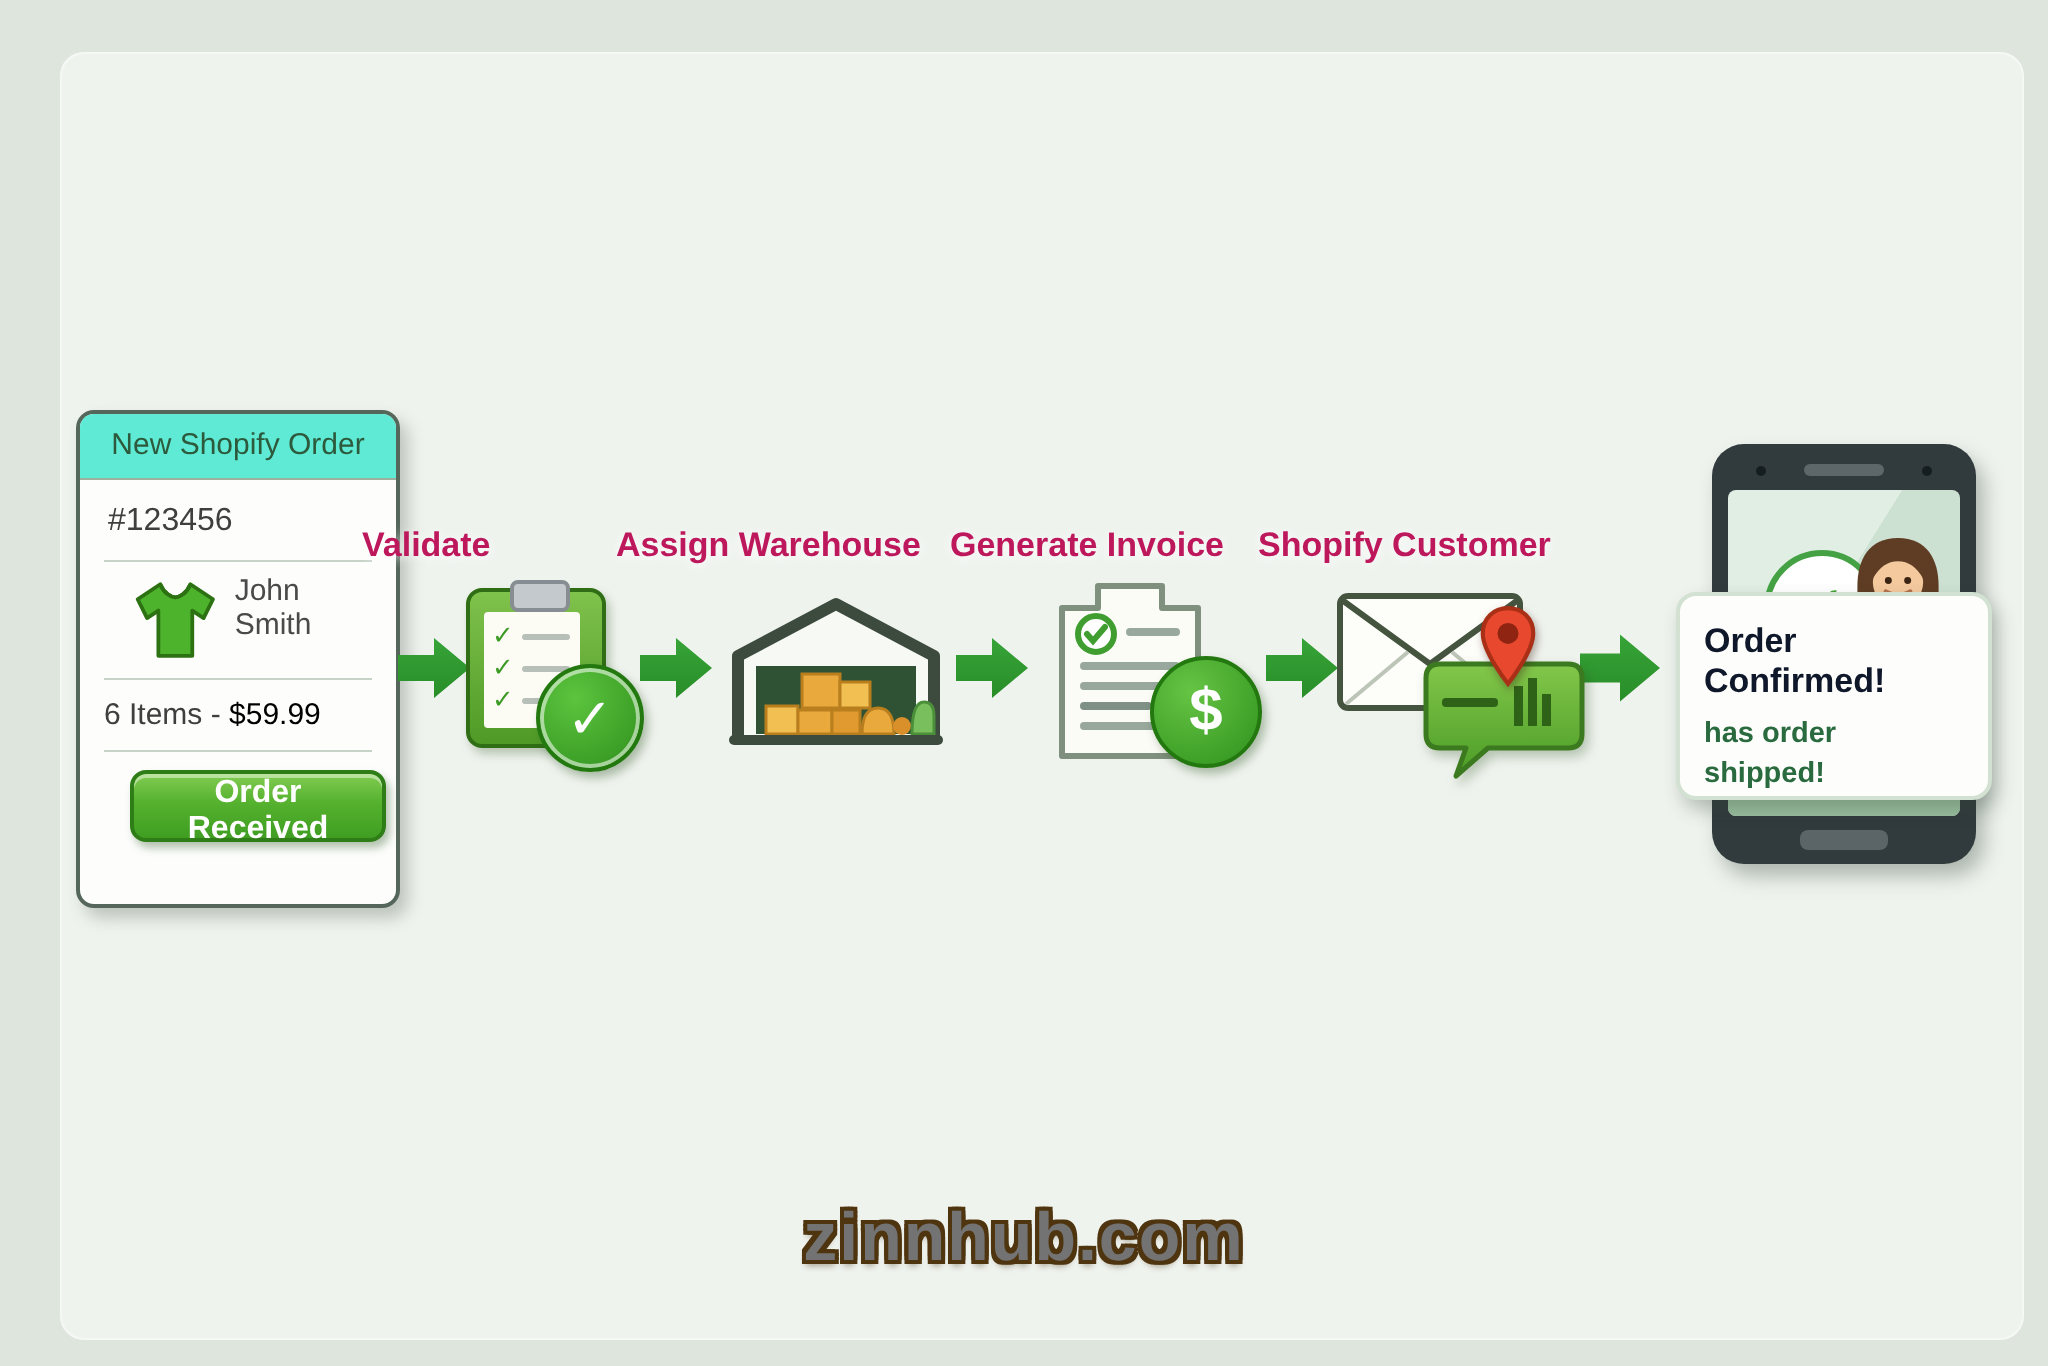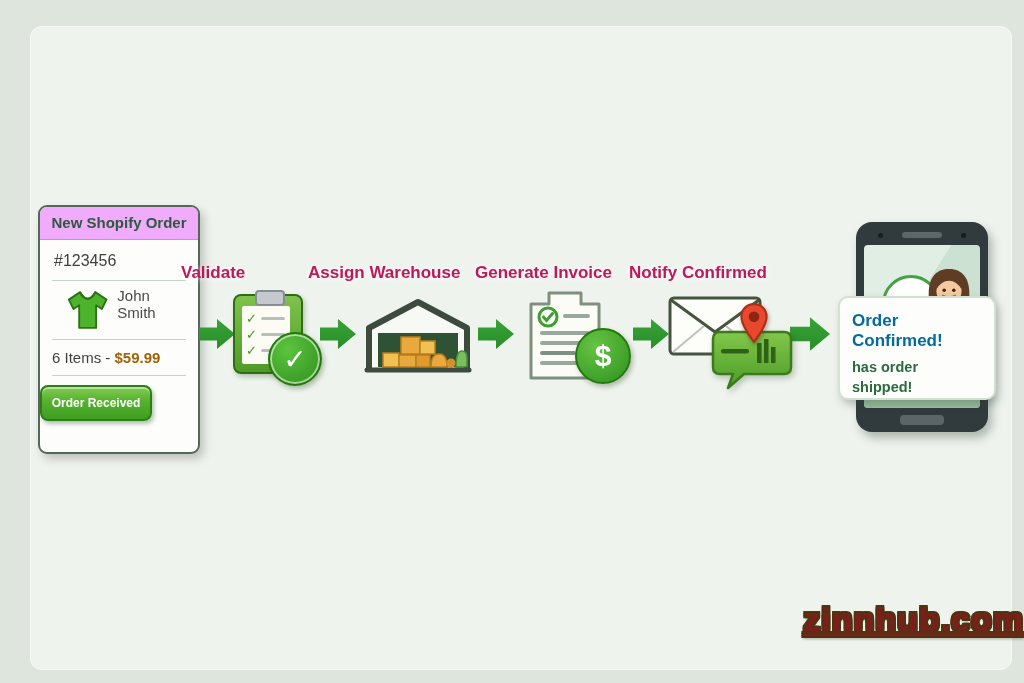--- a/index.html
+++ b/index.html
@@ -4,32 +4,32 @@
 <style>
   html,body{margin:0;padding:0;}
   body{font-family:"Liberation Sans",sans-serif;}
   .stage{position:relative;width:1024px;height:683px;background:#dde5dd;overflow:hidden;}
   .inner-panel{position:absolute;left:30px;top:26px;width:982px;height:644px;
     background:#eff3ee;border-radius:12px;box-shadow:0 0 0 1px rgba(255,255,255,.4) inset;}
 
   
   .order-card{position:absolute;left:38px;top:205px;width:158px;height:245px;background:#fdfefc;
     border:2px solid #55675a;border-radius:9px;box-shadow:4px 5px 8px rgba(60,80,60,.28);overflow:hidden;}
-  .card-header{height:32px;line-height:32px;background:#f0abfc;border-bottom:1px solid #9db09e;
-    text-align:center;font-weight:bold;font-size:15px;color:#2d5a3d;}
+  .card-header{height:32px;line-height:32px;background:#5eead4;border-bottom:1px solid #9db09e;
+    text-align:center;font-weight:normal;font-size:15px;color:#2d5a3d;}
   .card-row{padding:22px 14px;font-size:16px;color:#3f3f3f;}
   .order-num{padding-top:12px;padding-bottom:10px;}
   .divider{height:1px;background:#c8d3c8;margin:0 12px;}
   .customer{display:flex;align-items:flex-start;gap:8px;padding:6px 10px;margin-left:16px;}
   .customer span{font-size:15px;color:#4a4a4a;}
   .summary{font-size:15px;padding:9px 12px;}
-  .summary b{font-weight:bold;color:#a16207;}
-  .received-btn{display:block;margin:9px 0 0;width:112px;height:36px;
+  .summary b{font-weight:normal;color:#000000;}
+  .received-btn{display:block;margin:9px 25px 0;width:128px;height:36px;
     background:linear-gradient(180deg,#82cc52 0%,#55b12e 45%,#3f9e22 100%);
-    border:2px solid #2e7d17;border-radius:8px;color:#fff;font-weight:bold;font-size:12px;
+    border:2px solid #2e7d17;border-radius:8px;color:#fff;font-weight:bold;font-size:16px;
     font-family:"Liberation Sans",sans-serif;
     box-shadow:0 2px 0 rgba(255,255,255,.45) inset,2px 3px 4px rgba(40,80,30,.35);cursor:pointer;}
 
   
   .arrow{position:absolute;width:36px;height:34px;background:linear-gradient(180deg,#37a539,#288c27);
     clip-path:polygon(0 31%,50% 31%,50% 6%,100% 50%,50% 94%,50% 69%,0 69%);}
 
   
   .step-label{position:absolute;top:263px;width:180px;text-align:left;font-weight:bold;
     font-size:17px;color:#be185d;text-shadow:0 1px 6px rgba(255,255,255,.9);}
@@ -75,28 +75,28 @@
     background:#fff;border:3px solid #45a244;display:flex;align-items:center;justify-content:center;}
   .screen-check .ckg{font-family:"DejaVu Sans",sans-serif;color:#45a236;font-weight:bold;font-size:30px;}
   .screen-bottom{position:absolute;left:0;bottom:0;width:116px;height:15px;background:#9cc1a0;}
   .avatar{position:absolute;right:2px;top:22px;}
   .home-btn{position:absolute;left:44px;bottom:7px;width:44px;height:10px;border-radius:4px;background:#5b6567;}
 
   
   .popup{position:absolute;left:838px;top:296px;width:158px;height:104px;background:#fdfefb;
     border:2px solid #d2e1d1;border-radius:10px;box-shadow:3px 5px 9px rgba(50,70,55,.3);
     box-sizing:border-box;padding:13px 12px 0;}
-  .popup-title{font-weight:bold;font-size:17px;color:#0369a1;margin-bottom:7px;}
+  .popup-title{font-weight:bold;font-size:17px;color:#0f172a;margin-bottom:7px;}
   .popup-line{font-weight:bold;font-size:14.5px;color:#2a6a3f;line-height:1.35;}
 
   
-  .watermark{position:absolute;left:0;top:600px;width:1024px;text-align:right;
-    font-size:34px;font-weight:bold;letter-spacing:1px;color:#7f1d1d;
+  .watermark{position:absolute;left:0;top:600px;width:1024px;text-align:center;
+    font-size:34px;font-weight:bold;letter-spacing:1px;color:#737373;
     text-shadow:-2px -2px 0 #4f350f,2px -2px 0 #4f350f,-2px 2px 0 #4f350f,2px 2px 0 #4f350f,
-      0 -2px 0 #4f350f,0 2px 0 #4f350f,-2px 0 0 #4f350f,2px 0 0 #4f350f,0 3px 3px rgba(60,40,10,.4);text-decoration:underline;}
+      0 -2px 0 #4f350f,0 2px 0 #4f350f,-2px 0 0 #4f350f,2px 0 0 #4f350f,0 3px 3px rgba(60,40,10,.4);}
 </style>
 </head>
 <body>
 
 <div class="stage">
   <div class="inner-panel"></div>
 
   <div class="order-card">
     <div class="card-header">New Shopify Order</div>
     <div class="card-row order-num">#123456</div>
@@ -116,21 +116,21 @@
 
   <div class="arrow" style="left:199px;top:317px;"></div>
   <div class="arrow" style="left:320px;top:317px;"></div>
   <div class="arrow" style="left:478px;top:317px;"></div>
   <div class="arrow" style="left:633px;top:317px;"></div>
   <div class="arrow" style="left:790px;top:315px;width:40px;height:38px;"></div>
 
   <div class="step-label" style="left:181px;">Validate</div>
   <div class="step-label" style="left:308px;">Assign Warehouse</div>
   <div class="step-label" style="left:475px;">Generate Invoice</div>
-  <div class="step-label" style="left:629px;">Notify Confirmed</div>
+  <div class="step-label" style="left:629px;">Shopify Customer</div>
 
   <div class="clipboard-wrap">
     <div class="clipboard">
       <div class="clip"></div>
       <div class="paper">
         <div class="check-row">
             <span class="ck">✓</span>
             <span class="ln"></span>
           </div>
         <div class="check-row">

